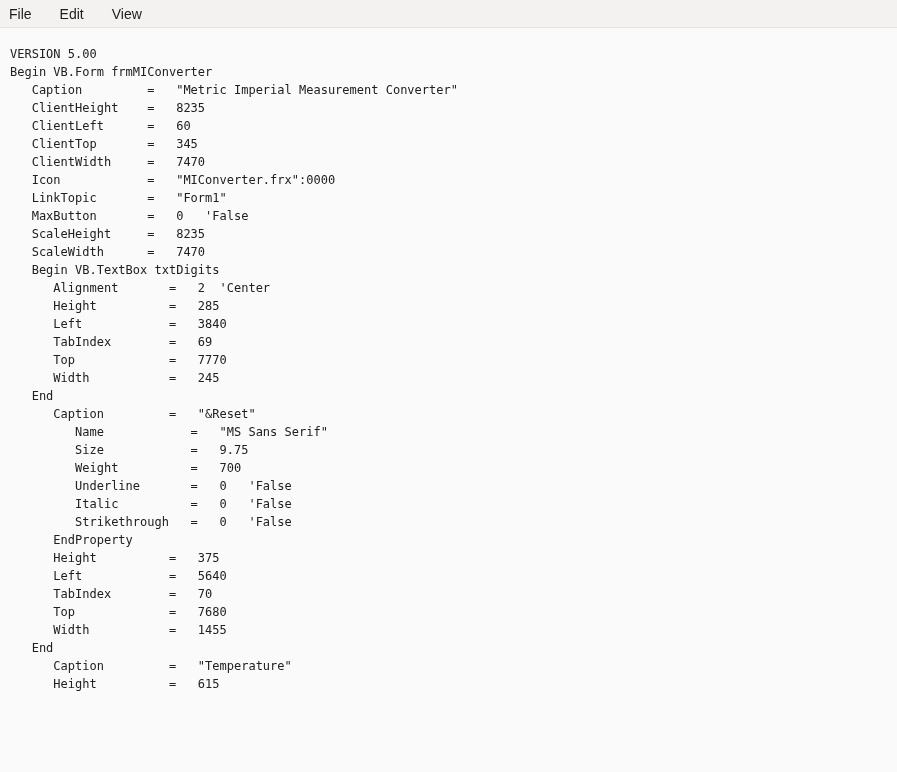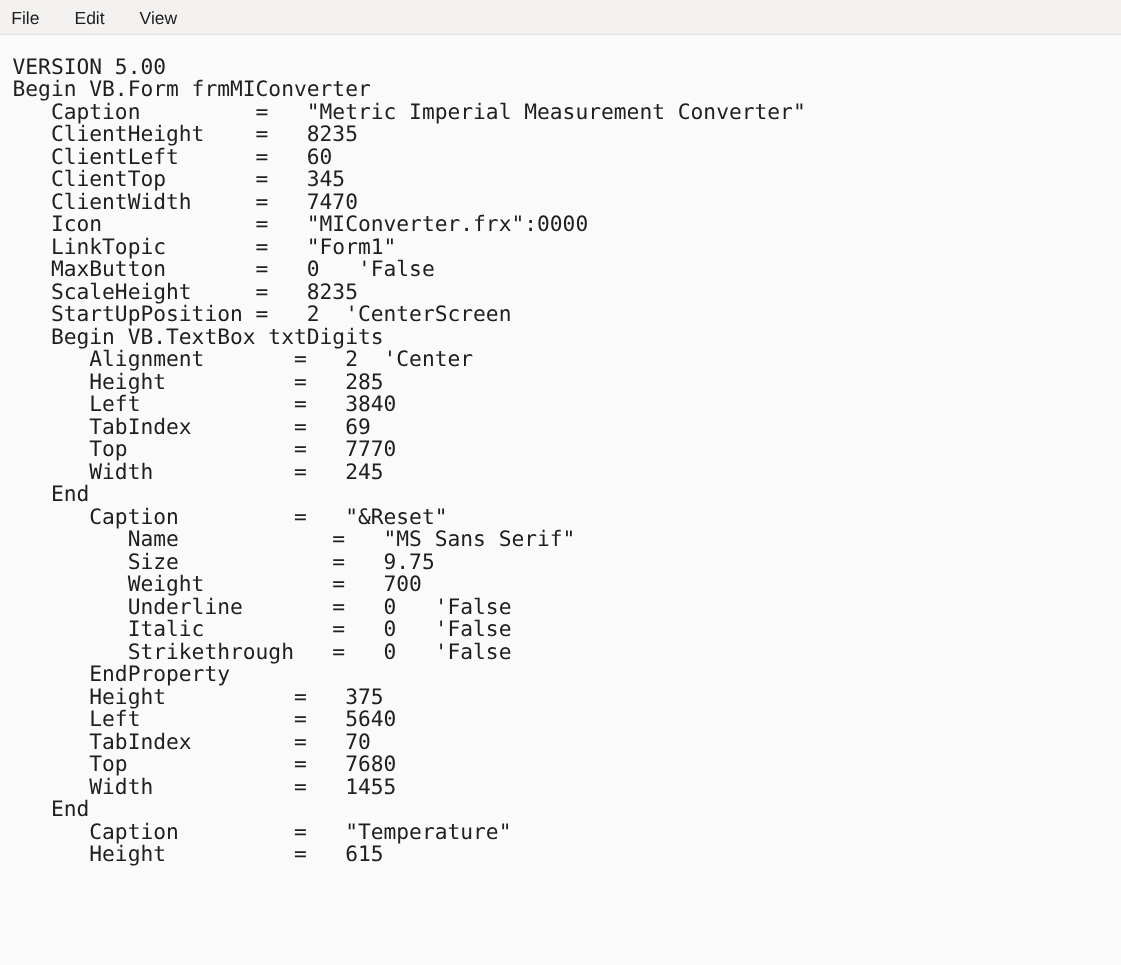--- a/index.html
+++ b/index.html
@@ -36,21 +36,21 @@
   }
   .editor{
     flex:1 1 auto;
     background:var(--editor_bg,#fafafa);
     padding:17px 0 0 10px;
     overflow:hidden;
     cursor:text;
   }
   .line{
     font-family:"DejaVu Sans Mono","Liberation Mono",monospace;
-    font-size:17px;
+    font-size:12px;
     line-height:18px;
     height:18px;
     white-space:pre;
     color:var(--text,#202020);
   }
 </style>
 </head>
 <body>
 
 <div class="window">
@@ -67,21 +67,21 @@
       <div class="line">Begin VB.Form frmMIConverter </div>
       <div class="line">   Caption         =   "Metric Imperial Measurement Converter"</div>
       <div class="line">   ClientHeight    =   8235</div>
       <div class="line">   ClientLeft      =   60</div>
       <div class="line">   ClientTop       =   345</div>
       <div class="line">   ClientWidth     =   7470</div>
       <div class="line">   Icon            =   "MIConverter.frx":0000</div>
       <div class="line">   LinkTopic       =   "Form1"</div>
       <div class="line">   MaxButton       =   0   'False</div>
       <div class="line">   ScaleHeight     =   8235</div>
-      <div class="line">   StartUpPosition =   2  'CenterScreen</div>
+      <div class="line">   ScaleWidth      =   7470</div>
       <div class="line">   Begin VB.TextBox txtDigits </div>
       <div class="line">      Alignment       =   2  'Center</div>
       <div class="line">      Height          =   285</div>
       <div class="line">      Left            =   3840</div>
       <div class="line">      TabIndex        =   69</div>
       <div class="line">      Top             =   7770</div>
       <div class="line">      Width           =   245</div>
       <div class="line">   End</div>
       <div class="line">      Caption         =   "&amp;Reset"</div>
       <div class="line">         Name            =   "MS Sans Serif"</div>

